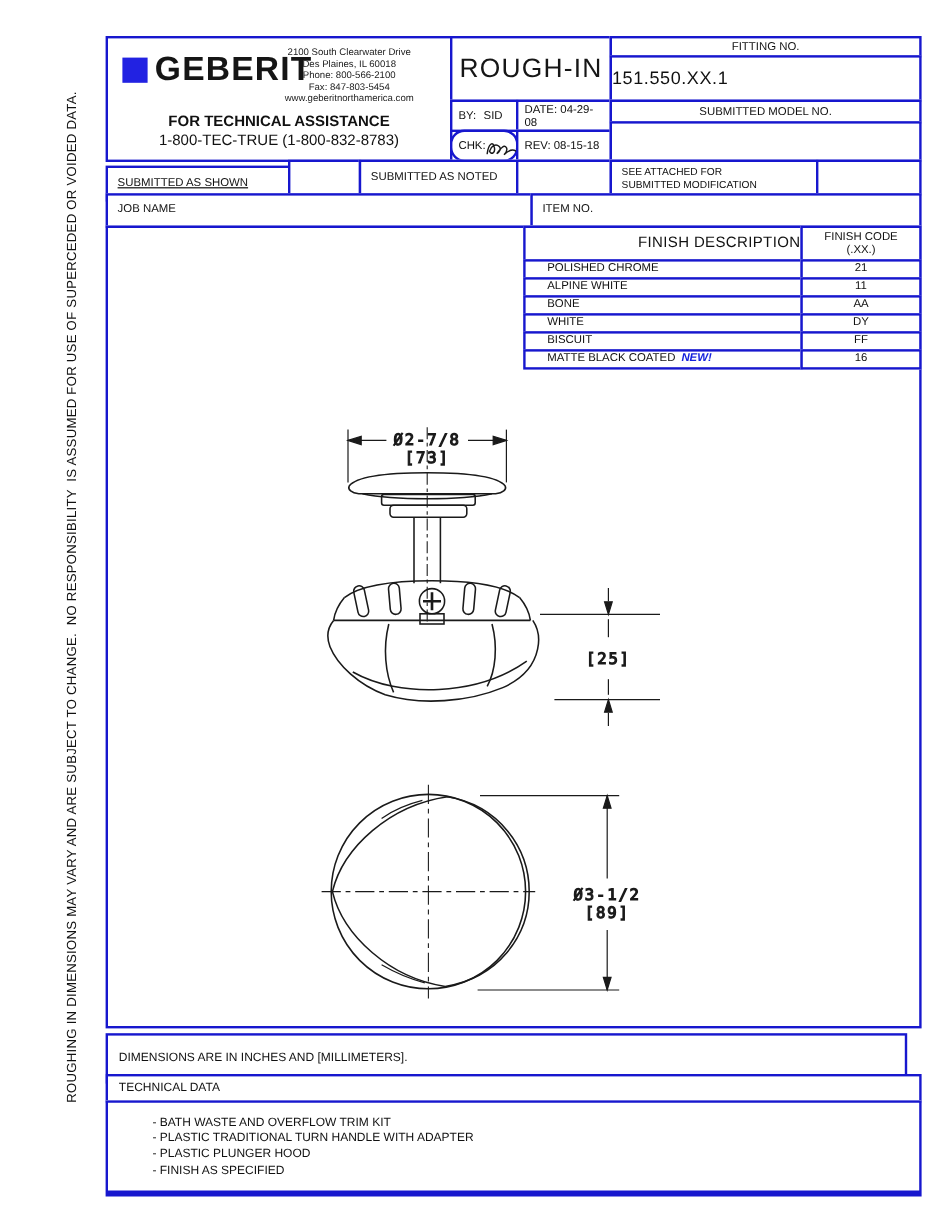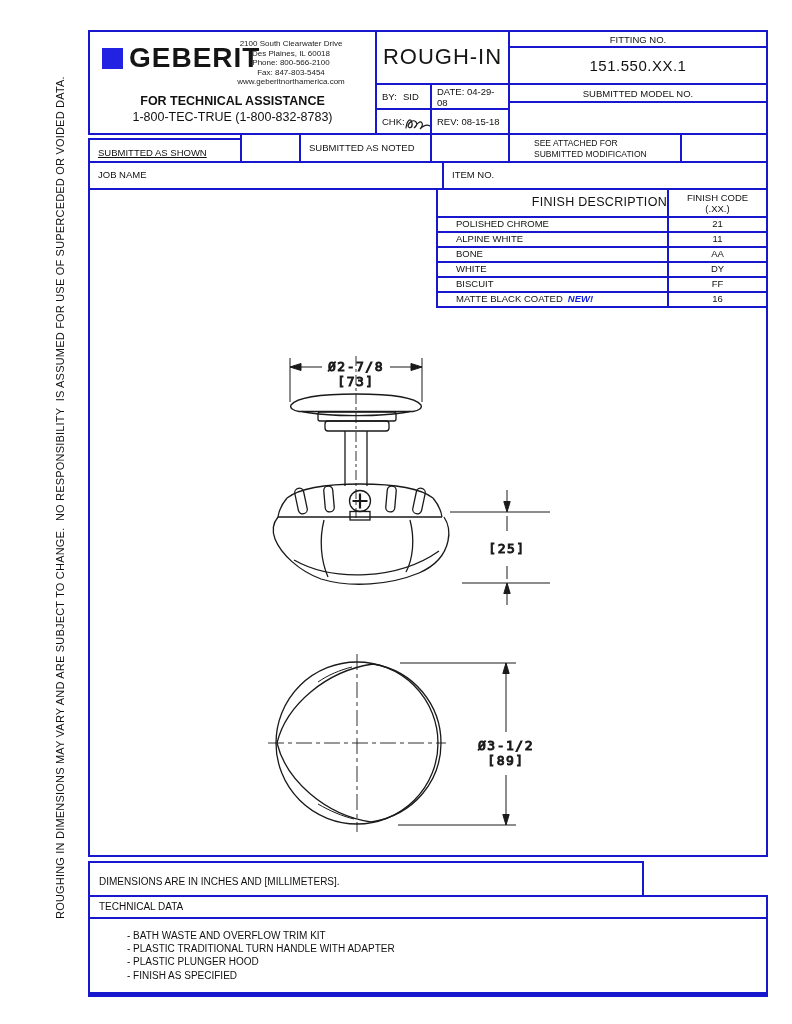--- a/index.html
+++ b/index.html
@@ -17,21 +17,21 @@
   .side-note{
     position:absolute;left:62px;top:505px;width:828px;height:16px;
     transform:translate(-50%,-50%) rotate(-90deg);
     font-size:11px;letter-spacing:.2px;white-space:pre;color:#111;text-align:left;
   }
   
   .b-hl{left:88px;top:30px;width:289px;height:105px;padding-left:23px;}
   .b-title{left:375px;top:30px;width:135px;height:55px;}
   .b-by{left:375px;top:83px;width:57px;height:27px;}
   .b-date{left:430px;top:83px;width:80px;height:27px;}
-  .b-chk{left:375px;top:108px;width:57px;height:27px;}
+  .b-chk{left:375px;top:108px;width:57px;height:27px;border-radius:12px;}
   .b-rev{left:430px;top:108px;width:80px;height:27px;}
   .b-fitlbl{left:508px;top:30px;width:260px;height:18px;}
   .b-fitval{left:508px;top:46px;width:260px;height:39px;}
   .b-modlbl{left:508px;top:83px;width:260px;height:20px;}
   .b-modempty{left:508px;top:101px;width:260px;height:34px;}
   
   .b-shown{left:88px;top:138px;width:154px;height:30px;text-decoration:underline;}
   .b-e1{left:240px;top:133px;width:61px;height:30px;}
   .b-noted{left:299px;top:133px;width:133px;height:30px;}
   .b-e2{left:430px;top:133px;width:80px;height:30px;}
@@ -42,38 +42,38 @@
   .b-item{left:442px;top:161px;width:326px;height:29px;}
   
   .b-draw{left:88px;top:188px;width:680px;height:669px;}
   
   .b-fdh{left:436px;top:188px;width:233px;height:30px;}
   .b-fch{left:667px;top:188px;width:101px;height:30px;}
   .ft-desc{left:436px;width:233px;height:17px;}
   .ft-code{left:667px;width:101px;height:17px;}
   .r0{top:216px}.r1{top:231px}.r2{top:246px}.r3{top:261px}.r4{top:276px}.r5{top:291px}
   
-  .b-units{left:88px;top:861px;width:556px;height:42px;}
+  .b-units{left:88px;top:861px;width:668px;height:42px;}
   .b-techlbl{left:88px;top:895px;width:680px;height:24px;}
   .b-tech{left:88px;top:917px;width:680px;height:80px;border-bottom-width:5px;padding-left:28px;}
   
   .logo{position:absolute;left:12px;top:14px;display:flex;align-items:center;}
   .logo-sq{display:inline-block;width:21px;height:21px;background:var(--logo-blue);margin-right:6px;}
   .logo-txt{font-size:28px;font-weight:800;letter-spacing:1px;color:#151515;line-height:24px;}
   .addr{position:absolute;right:4px;top:7px;width:160px;text-align:center;font-size:8px;line-height:9.6px;color:#222;}
   .assist{position:absolute;left:0;top:62px;width:100%;text-align:center;font-weight:bold;font-size:12.5px;}
   .assist-phone{position:absolute;left:0;top:78px;width:100%;text-align:center;font-size:12.5px;}
   .title-txt{text-align:center;font-size:22px;line-height:50px;letter-spacing:1px;color:#161616;}
   .kv{display:flex;align-items:center;padding:0 5px;font-size:9.5px;}
   .kv .v{flex:1;text-align:center;}
   .cell-c{text-align:center;font-size:9.5px;}
   .lh16{line-height:15px;}.lh18{line-height:17px;}
-  .fitval-txt{text-align:center;font-size:15px;line-height:35px;letter-spacing:.5px;}
+  .fitval-txt{text-align:left;font-size:15px;line-height:35px;letter-spacing:.5px;}
   .sub-lbl{font-size:9.5px;line-height:26px;padding-left:8px;white-space:nowrap;}
-  .see-lbl{font-size:8.5px;line-height:11px;padding:3px 0 0 24px;}
+  .see-lbl{font-size:8.5px;line-height:11px;padding:3px 0 0 8px;}
   .corner-lbl{font-size:9.5px;padding:6px 0 0 8px;}
   .fdh-txt{text-align:right;font-size:12.5px;line-height:25px;letter-spacing:.3px;}
   .fch-txt{text-align:center;font-size:9.5px;line-height:11px;padding-top:2px;}
   .ft-desc-txt{font-size:9.5px;line-height:12.5px;padding-left:18px;white-space:nowrap;}
   .ft-code-txt{text-align:center;font-size:9.5px;line-height:12.5px;}
   .new-tag{color:var(--new-blue);font-style:italic;font-weight:bold;margin-left:5px;}
   .units-txt{font-size:10px;padding:13px 0 0 9px;}
   .techlbl-txt{font-size:10px;padding:4px 0 0 9px;}
   .tech-items{font-size:10px;line-height:13.2px;padding:10px 0 0 9px;}
   .drawing-svg{position:absolute;left:88px;top:190px;pointer-events:none;}

